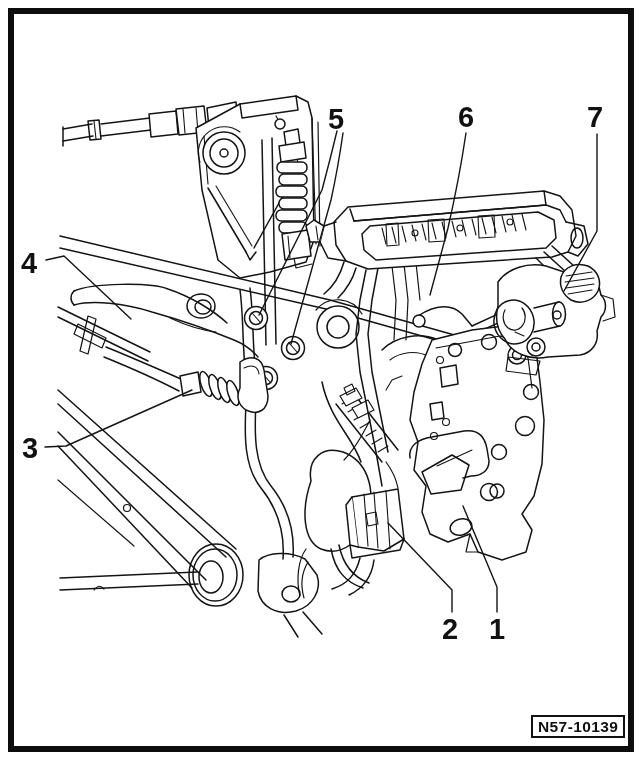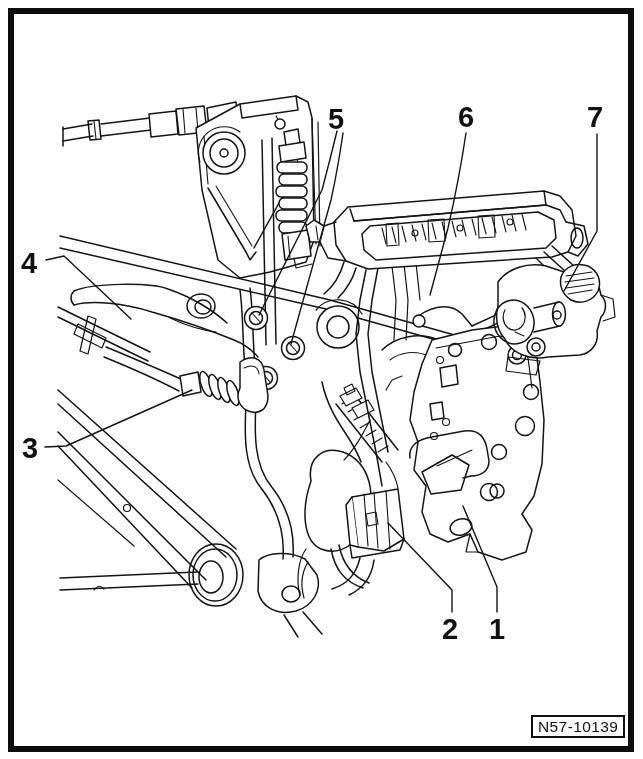--- a/index.html
+++ b/index.html
@@ -14,21 +14,21 @@
   .art{position:absolute;left:0;top:0;width:643px;height:759px;}
   .callout{
     position:absolute;transform:translateX(-50%);
     font-weight:bold;font-size:29px;line-height:28px;color:#111;
     letter-spacing:0;user-select:none;white-space:nowrap;
   }
   .refbox{
     position:absolute;left:531px;top:715px;
     border:2px solid #111;background:#fff;color:#111;
     font-size:15.5px;line-height:19px;padding:0 5px;letter-spacing:0.4px;
-    font-weight:normal;white-space:nowrap;
+    font-weight:bold;white-space:nowrap;
   }
 </style>
 </head>
 <body>
 
 <div class="canvas">
 
   <svg class="art" viewBox="0 0 643 759" fill="none" stroke="#141414" stroke-width="1.5" stroke-linecap="round" stroke-linejoin="round">
 
     <g>

